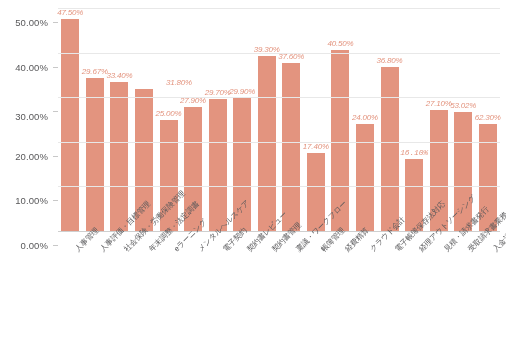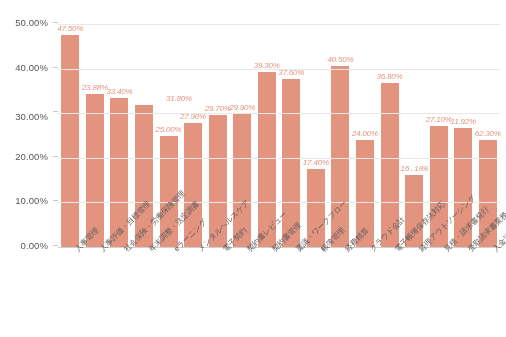--- a/index.html
+++ b/index.html
@@ -8,21 +8,21 @@
     background:#ffffff;
     font-family:"Liberation Sans","DejaVu Sans",sans-serif;
     overflow:hidden;
     position:relative;
   }
   #chart-root{position:absolute;left:0;top:0;width:506px;height:337px;}
 
   
   .plot{
     position:absolute;
-    left:58px;  top:24px;
+    left:58px;  top:8px;
     width:442px; height:223px;   
   }
 
   
   .gridline{
     position:absolute;left:0;width:100%;
     height:1px;background:#e8e8e8;
   }
   .gridline.baseline{background:#d0d0d0;}
   .ylabels{position:absolute;left:0;top:0;width:58px;height:337px;}
@@ -106,21 +106,21 @@
     </div>
 
   <div class="plot">
     <div class="bars">
         <div class="barwrap" style="left: 3.27778px;">
           <div class="bar" style="height: 211.85px; background: rgb(227, 148, 127);"></div>
           <div class="vlabel" style="bottom: 213.85px; color: rgb(227, 148, 127);">47.50%</div>
         </div>
         <div class="barwrap" style="left: 27.8333px;">
           <div class="bar" style="height: 152.532px; background: rgb(227, 148, 127);"></div>
-          <div class="vlabel" style="bottom: 154.532px; color: rgb(227, 148, 127);">23.88%</div>
+          <div class="vlabel" style="bottom: 154.532px; color: rgb(227, 148, 127);">29.67%</div>
         </div>
         <div class="barwrap" style="left: 52.3889px;">
           <div class="bar" style="height: 148.964px; background: rgb(227, 148, 127);"></div>
           <div class="vlabel" style="bottom: 150.964px; color: rgb(227, 148, 127); text-align: right;">33.40%</div>
         </div>
         <div class="barwrap" style="left: 76.9444px;">
           <div class="bar" style="height: 141.828px; background: rgb(227, 148, 127);"></div>
           <div class="vlabel" style="bottom: 143.828px; color: rgb(227, 148, 127); margin-left: 35px;">31.80%</div>
         </div>
         <div class="barwrap" style="left: 101.5px;">
@@ -166,21 +166,21 @@
         <div class="barwrap" style="left: 347.056px;">
           <div class="bar" style="height: 71.806px; background: rgb(227, 148, 127);"></div>
           <div class="vlabel" style="bottom: 73.806px; color: rgb(227, 148, 127); font-family: Liberation Mono, monospace;">16.10%</div>
         </div>
         <div class="barwrap" style="left: 371.611px;">
           <div class="bar" style="height: 120.866px; background: rgb(227, 148, 127);"></div>
           <div class="vlabel" style="bottom: 122.866px; color: rgb(227, 148, 127);">27.10%</div>
         </div>
         <div class="barwrap" style="left: 396.167px;">
           <div class="bar" style="height: 118.636px; background: rgb(227, 148, 127);"></div>
-          <div class="vlabel" style="bottom: 120.636px; color: rgb(227, 148, 127);">11.92%</div>
+          <div class="vlabel" style="bottom: 120.636px; color: rgb(227, 148, 127);">53.02%</div>
         </div>
         <div class="barwrap" style="left: 420.722px;">
           <div class="bar" style="height: 106.594px; background: rgb(227, 148, 127);"></div>
           <div class="vlabel" style="bottom: 108.594px; color: rgb(227, 148, 127);">62.30%</div>
         </div>
       </div>
   <div class="gridline baseline" style="top: 223px; background: rgb(207, 207, 207);"></div>
       <div class="gridline" style="top: 178.4px; background: rgb(232, 232, 232);"></div>
       <div class="gridline" style="top: 133.8px; background: rgb(232, 232, 232);"></div>
       <div class="gridline" style="top: 89.2px; background: rgb(232, 232, 232);"></div>

